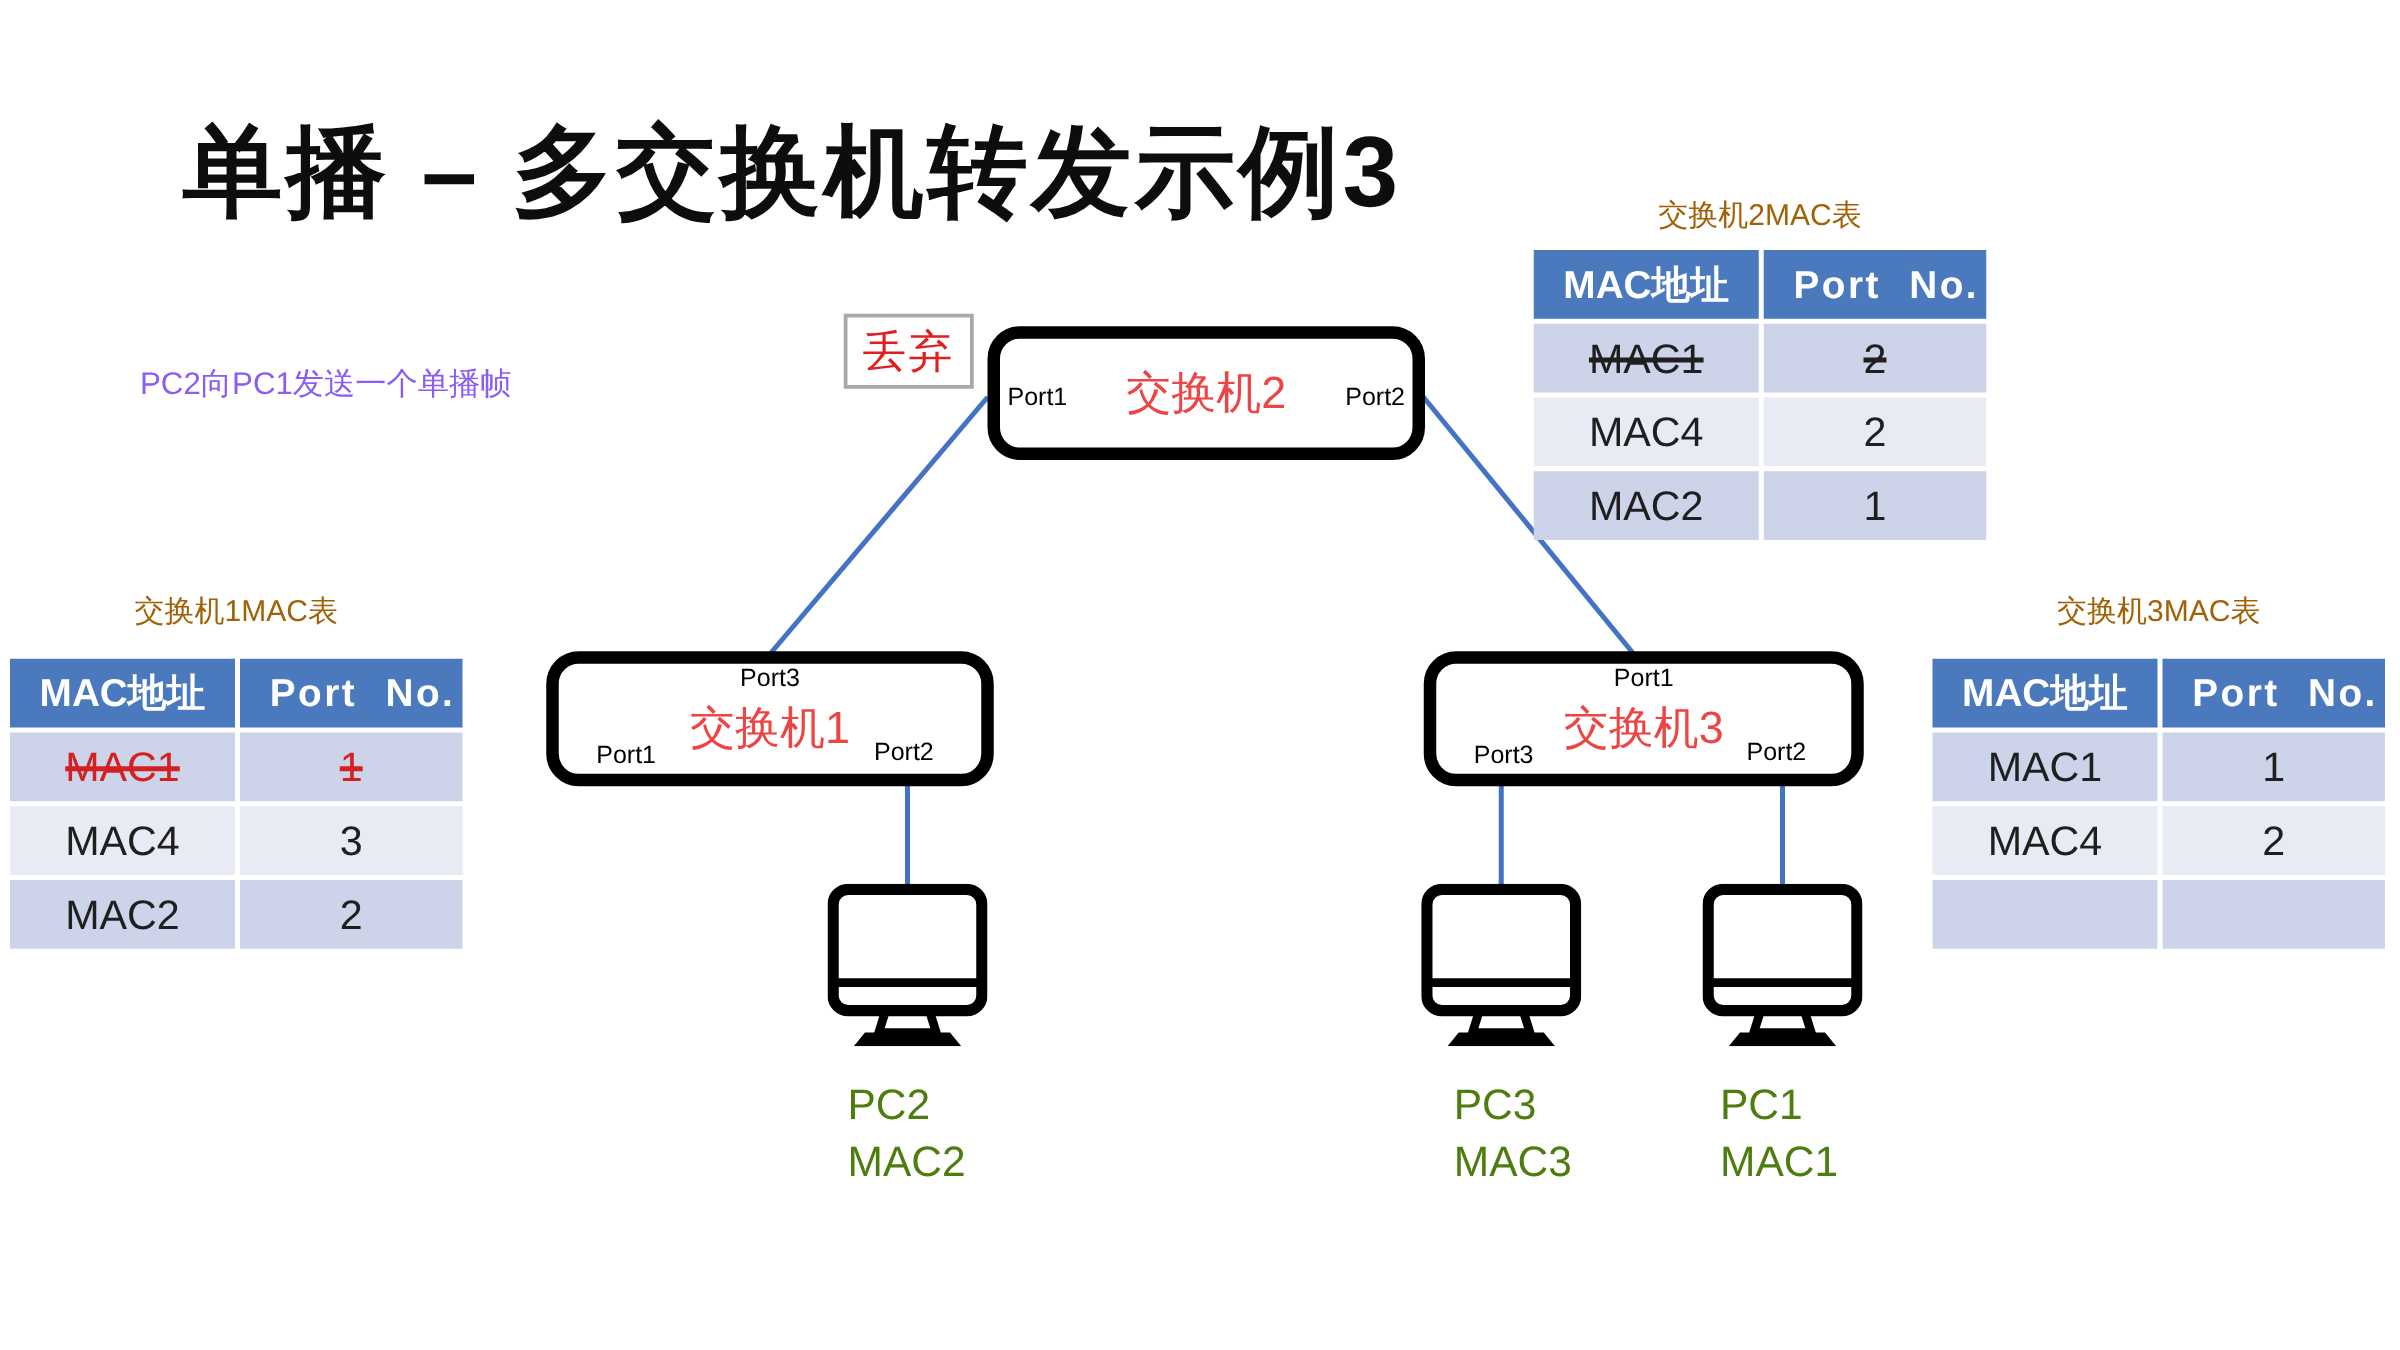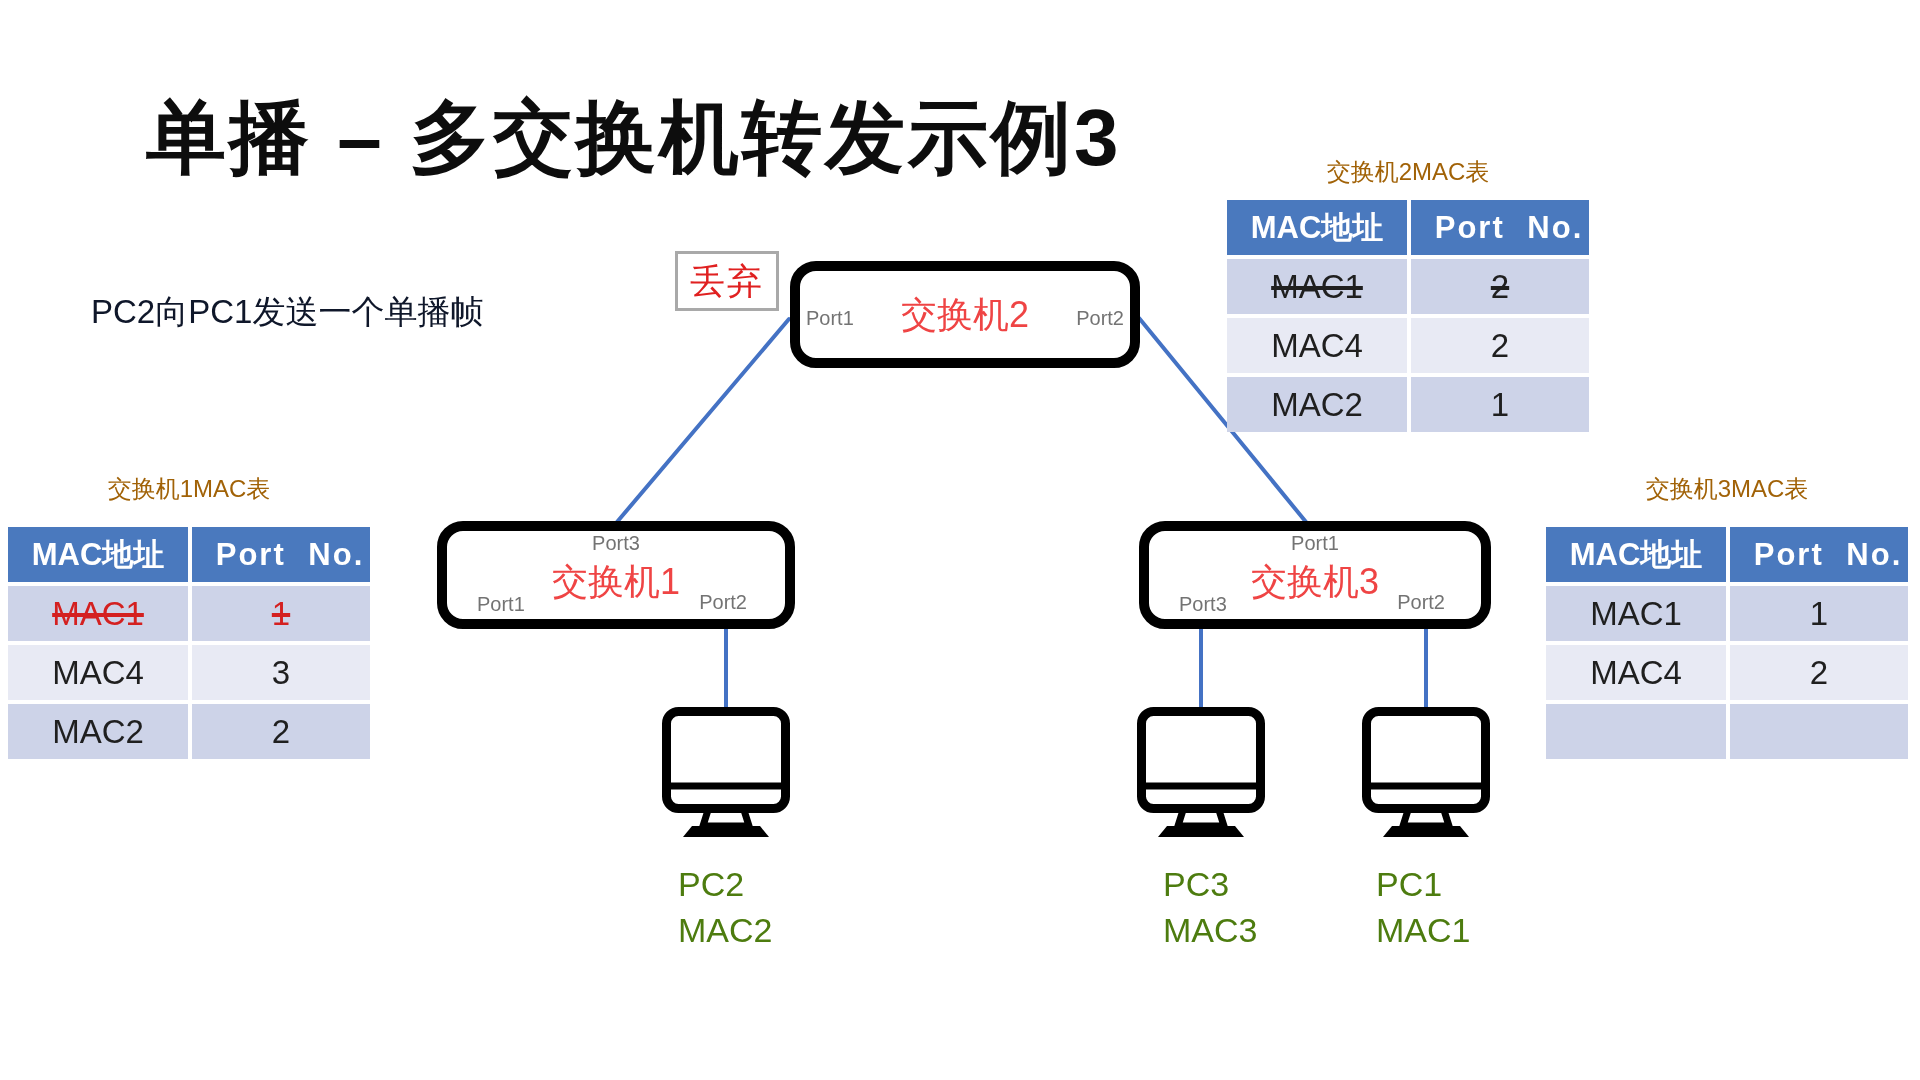--- a/index.html
+++ b/index.html
@@ -1,31 +1,31 @@
 <!DOCTYPE html>
 <html><head>
 <meta charset="utf-8">
 <style>
   html,body{margin:0;padding:0;background:#fff;}
   .canvas{position:relative;width:1920px;height:1080px;background:#ffffff;overflow:hidden;
           font-family:"Liberation Sans","DejaVu Sans",sans-serif;color:#111;border-radius:18px;}
 
   .slide-title{position:absolute;left:146px;top:88px;font-size:80px;line-height:100px;
                font-weight:900;letter-spacing:3px;color:#0d0d0d;white-space:nowrap;}
-  .subtitle{position:absolute;left:91px;top:290px;font-size:33px;color:#0f172a;white-space:nowrap;}
+  .subtitle{position:absolute;left:112px;top:290px;font-size:25px;color:#8b5cf6;white-space:nowrap;}
 
   .discard-box{position:absolute;left:675px;top:251px;width:104px;height:60px;background:#fff;
                border:3px solid #a9a9a9;box-sizing:border-box;display:flex;align-items:center;
                justify-content:center;}
   .discard-box span{font-size:35px;color:#e02020;font-weight:500;letter-spacing:2px;}
 
   .sw-box{position:absolute;background:#fff;border:10px solid #000;border-radius:26px;box-sizing:border-box;}
   .sw-name{position:absolute;left:0;width:100%;text-align:center;font-size:36px;color:#ef4444;white-space:nowrap;}
   .sw-name.vcenter{top:50%;transform:translateY(-50%);}
-  .port-lbl{position:absolute;font-size:20px;color:#737373;white-space:nowrap;}
+  .port-lbl{position:absolute;font-size:20px;color:#000000;white-space:nowrap;}
   .port-top{top:1px;left:0;width:100%;text-align:center;}
 
   svg.overlay{position:absolute;left:0;top:0;}
 
   .pc-icon{position:absolute;width:128px;height:130px;}
 
   .pc-labels{position:absolute;font-size:34px;line-height:46px;color:#4d7c0f;white-space:nowrap;}
 
   .tbl-caption{position:absolute;width:362px;text-align:center;font-size:24px;color:#a16207;white-space:nowrap;}
   .tbl{position:absolute;display:grid;grid-template-columns:180px 178px;grid-auto-rows:55px;gap:4px;}

